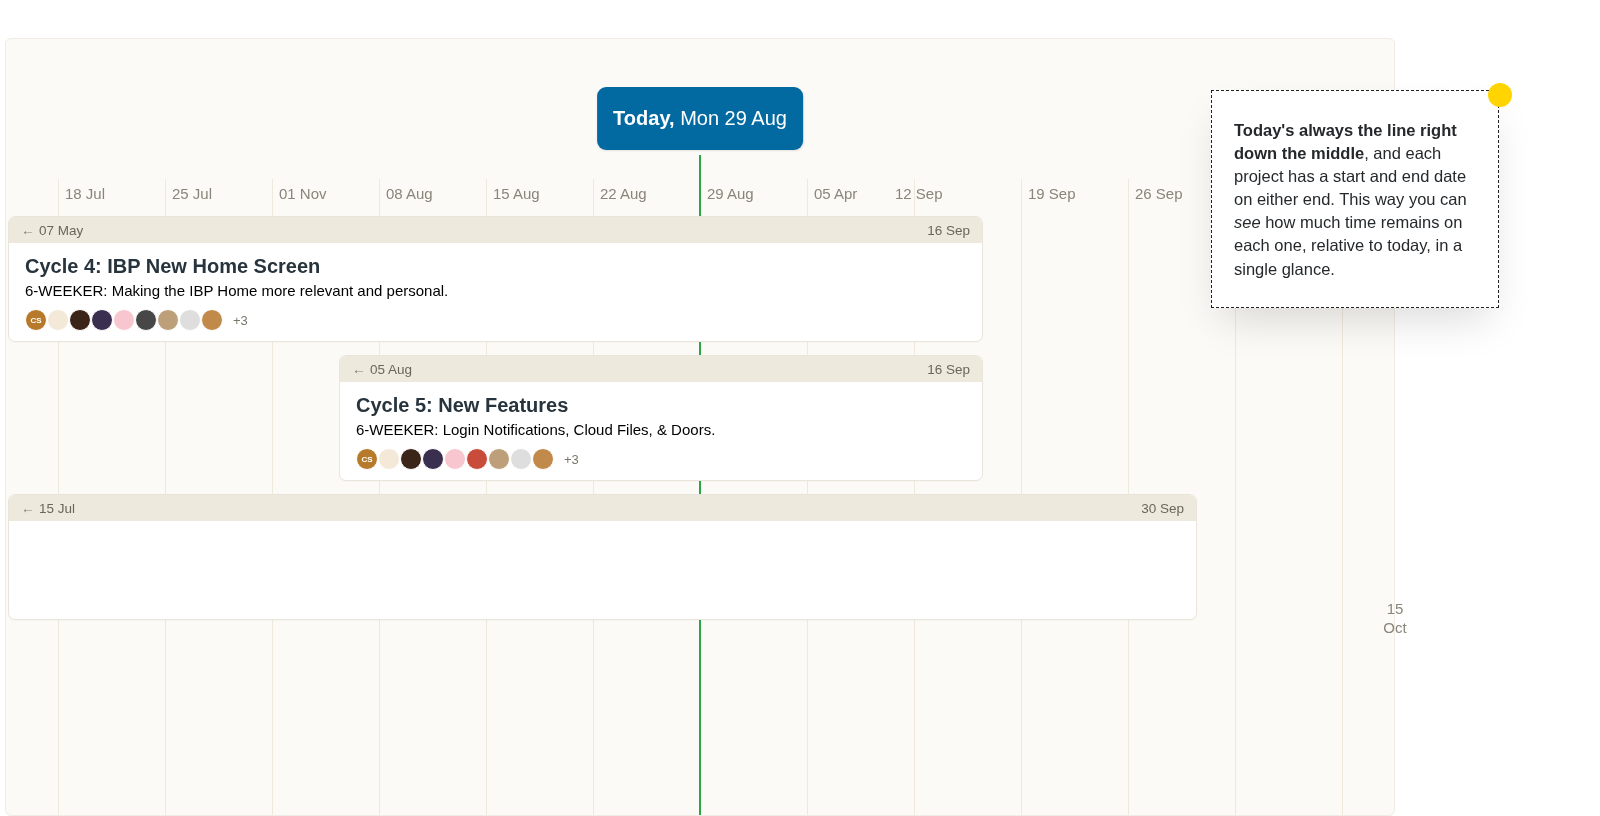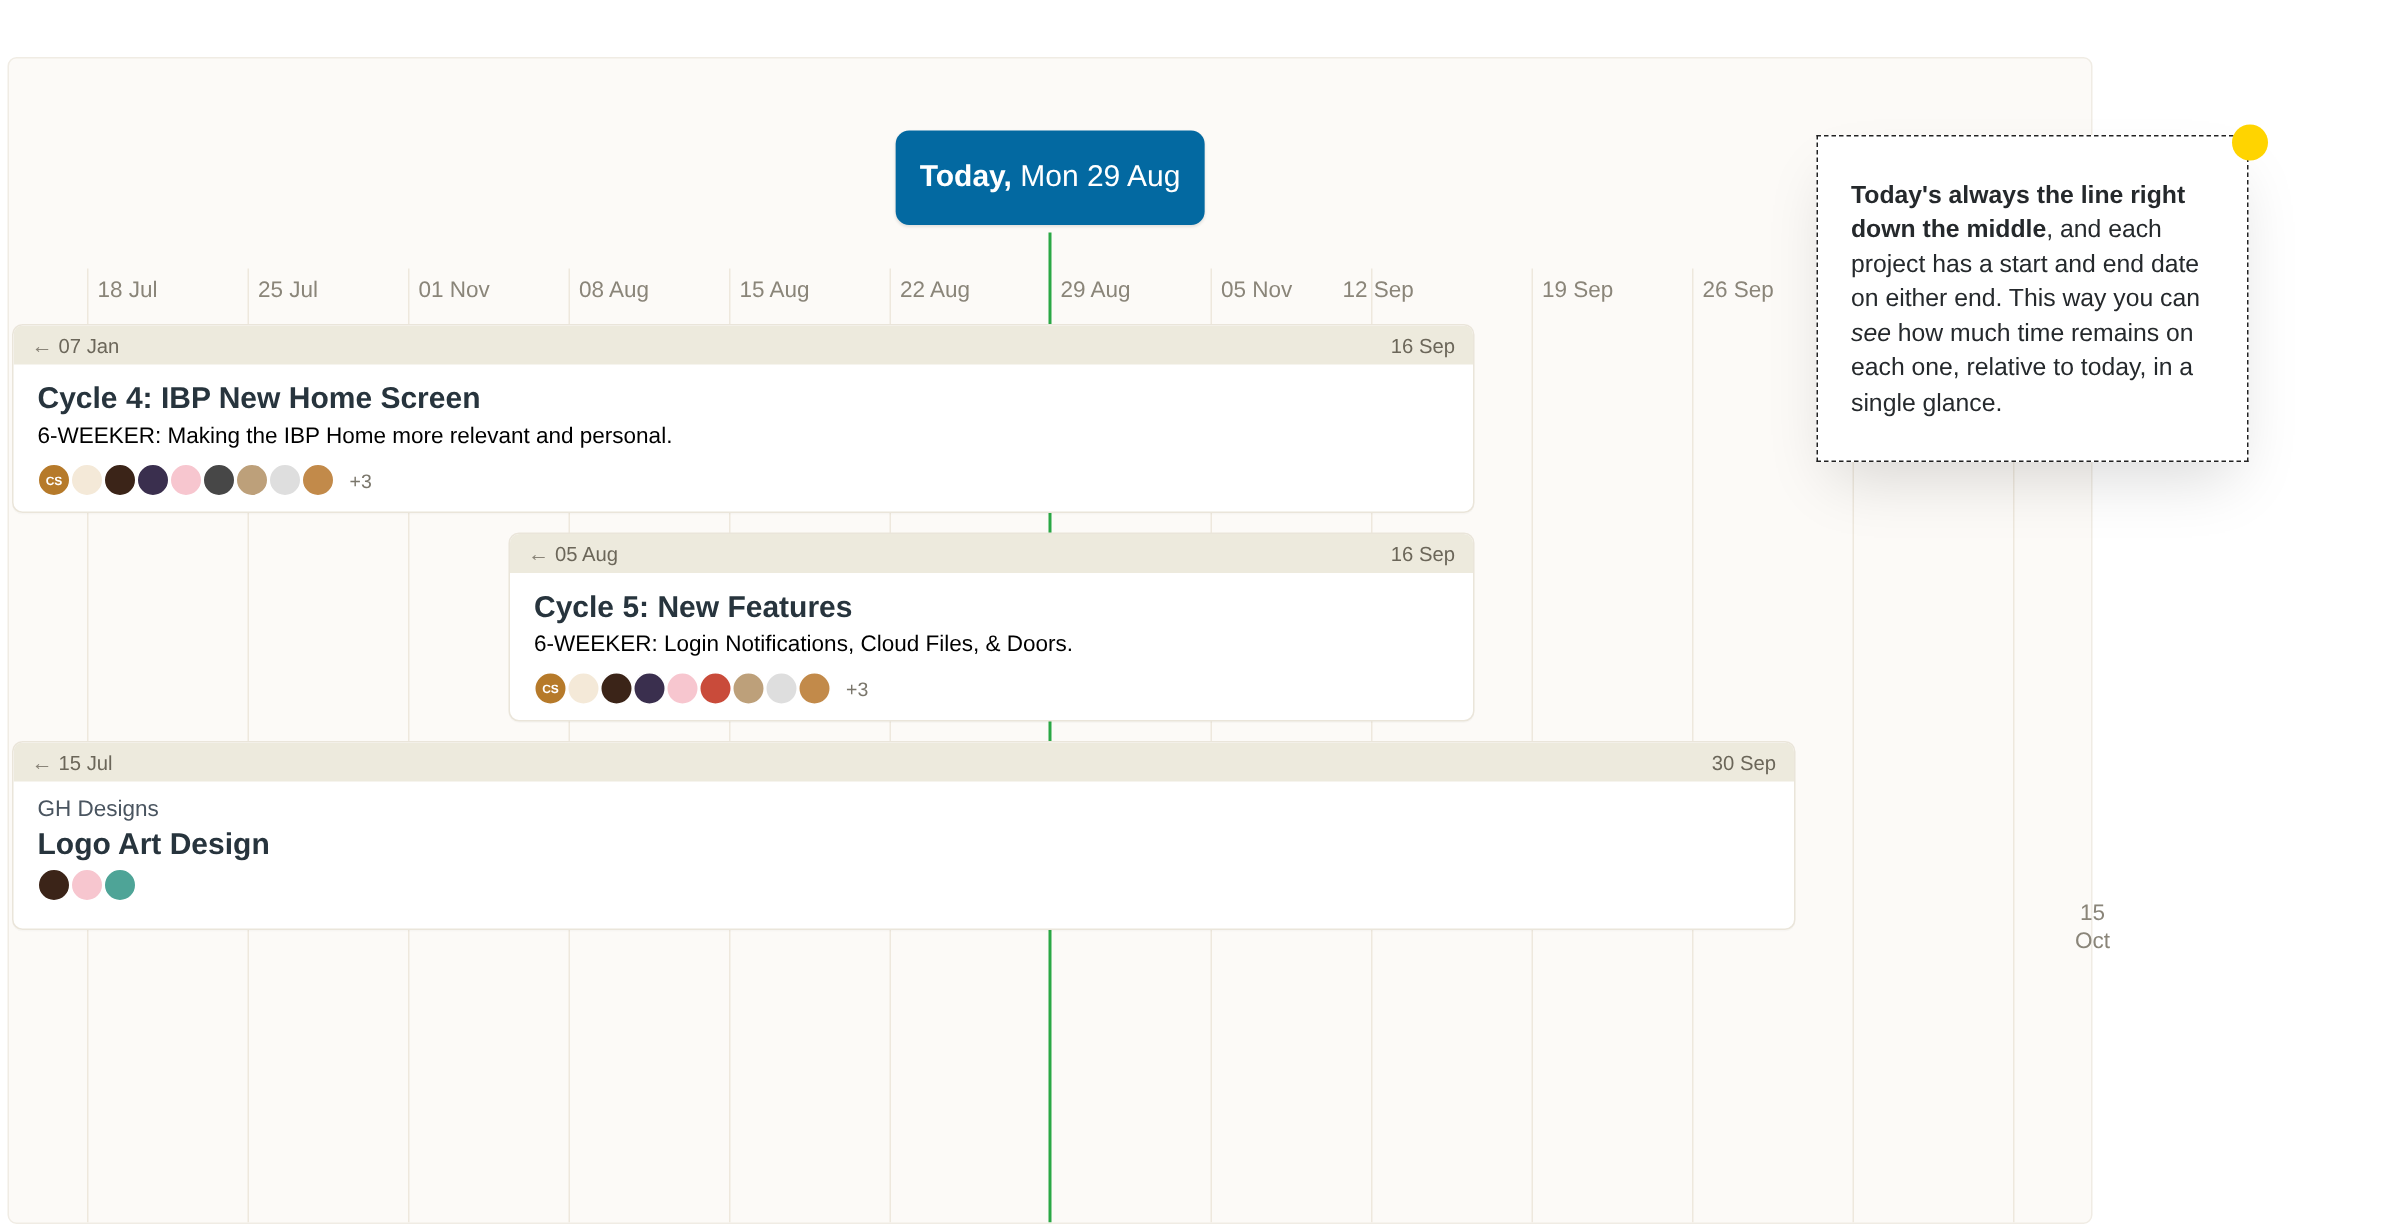--- a/index.html
+++ b/index.html
@@ -179,37 +179,37 @@
     </div>
 
   <div id="datelabels">
       <div class="date-label" style="left: 59px;">18 Jul</div>
       <div class="date-label" style="left: 166px;">25 Jul</div>
       <div class="date-label" style="left: 273px;">01 Nov</div>
       <div class="date-label" style="left: 380px;">08 Aug</div>
       <div class="date-label" style="left: 487px;">15 Aug</div>
       <div class="date-label" style="left: 594px;">22 Aug</div>
       <div class="date-label" style="left: 701px;">29 Aug</div>
-      <div class="date-label" style="left: 808px;">05 Nov</div>
+      <div class="date-label" style="left: 808px;">05 Apr</div>
       <div class="date-label" style="left: 889px;">12 Sep</div>
       <div class="date-label" style="left: 1022px;">19 Sep</div>
       <div class="date-label" style="left: 1129px;">26 Sep</div>
     </div>
 
   <div class="today-line"></div>
   <div class="today-pill">
     <span class="bold">Today,</span><span> Mon 29 Aug</span>
   </div>
 
   <div id="cards">
       <div class="card" style="left: 2px; top: 177px; width: 975px; height: 126px;">
         <div class="card-header">
           <span class="start">
             <span class="arrow">←</span>
-            <span>07 Jan</span>
+            <span>07 May</span>
           </span>
           <span>16 Sep</span>
         </div>
         <div class="card-body">
           <div class="card-title">Cycle 4: IBP New Home Screen</div>
           <div class="card-sub">6-WEEKER: Making the IBP Home more relevant and personal.</div>
           <div class="avatars">
             <div class="av c-odb cs-txt">CS</div>
             <div class="av c-cream"></div>
             <div class="av c-dkbr"></div>
@@ -249,29 +249,20 @@
         </div>
       </div>
       <div class="card" style="left: 2px; top: 455px; width: 1189px; height: 126px;">
         <div class="card-header">
           <span class="start">
             <span class="arrow">←</span>
             <span>15 Jul</span>
           </span>
           <span>30 Sep</span>
         </div>
-        <div class="card-body">
-          <div class="card-client">GH Designs</div>
-          <div class="card-title">Logo Art Design</div>
-          <div class="avatars">
-            <div class="av c-dkbr"></div>
-            <div class="av c-pink"></div>
-            <div class="av c-teal"></div>
-          </div>
-        </div>
       </div>
     </div>
 
 </div>
 
 <div class="annotation">
   <span class="lead">Today's always the line right down the middle</span><span>, and each project has a start and end date on either end. This way you can </span><span class="see">see</span><span> how much time remains on each one, relative to today, in a single glance.</span>
 </div>
 <div class="dot"></div>
 

